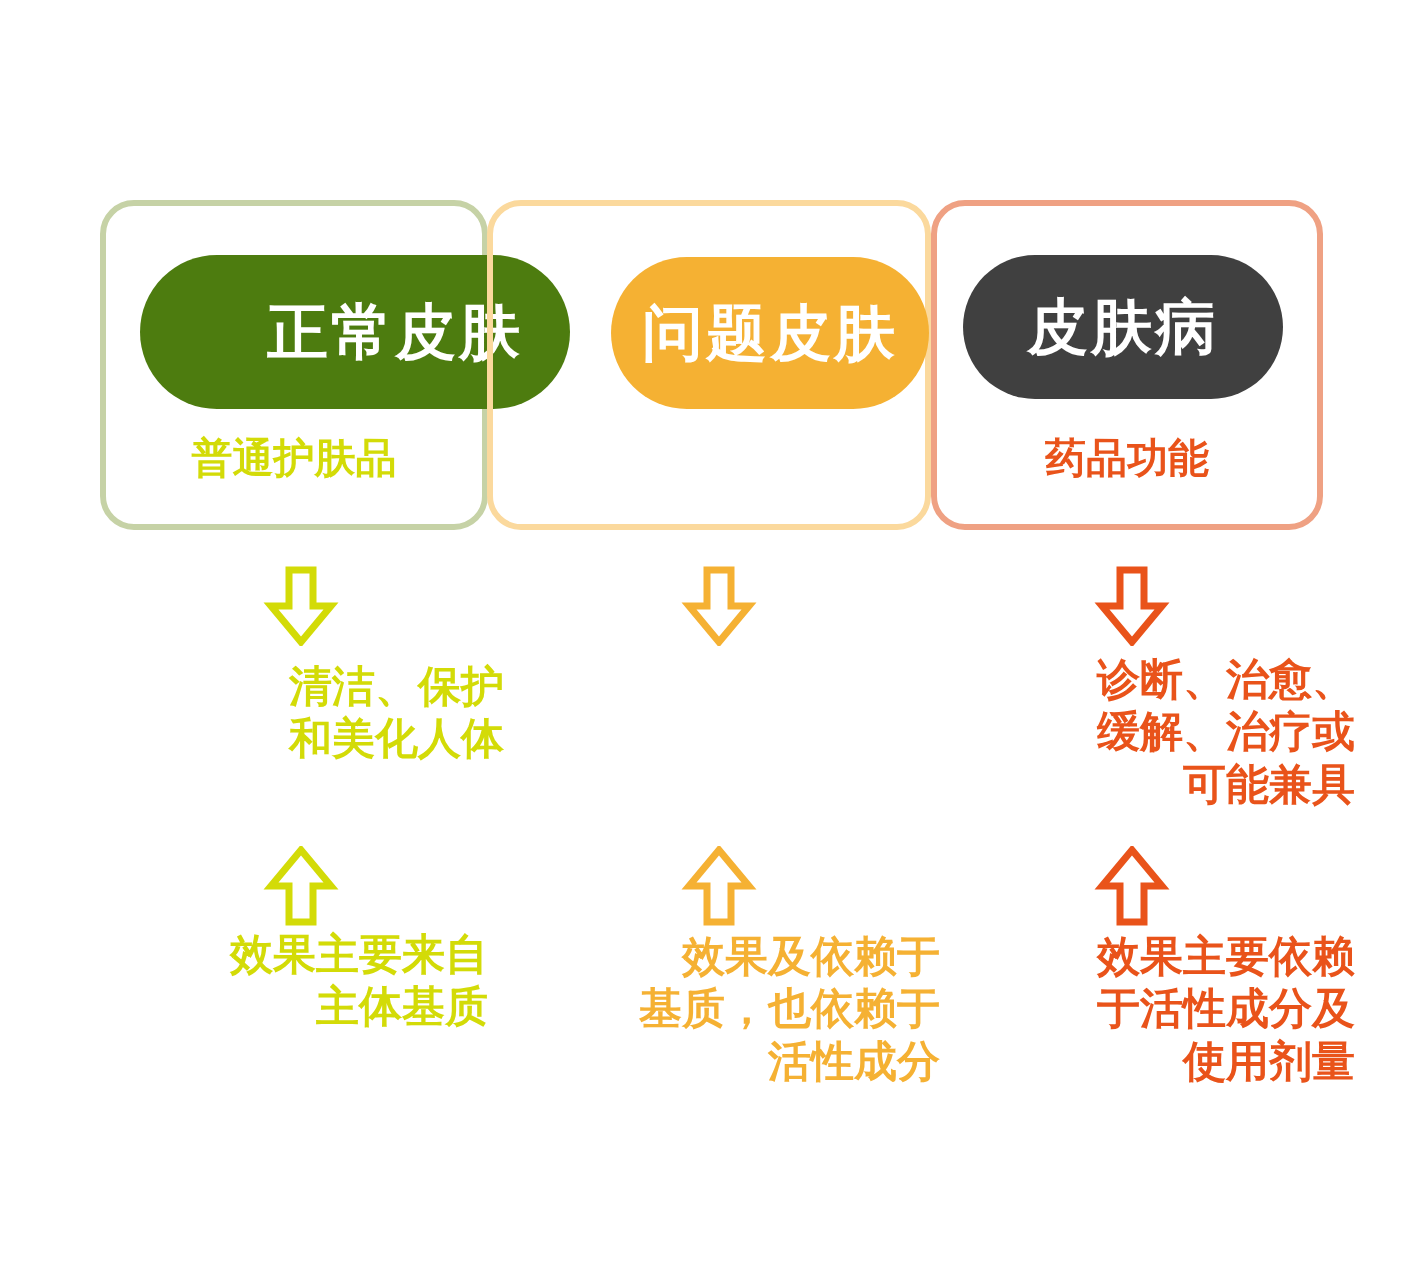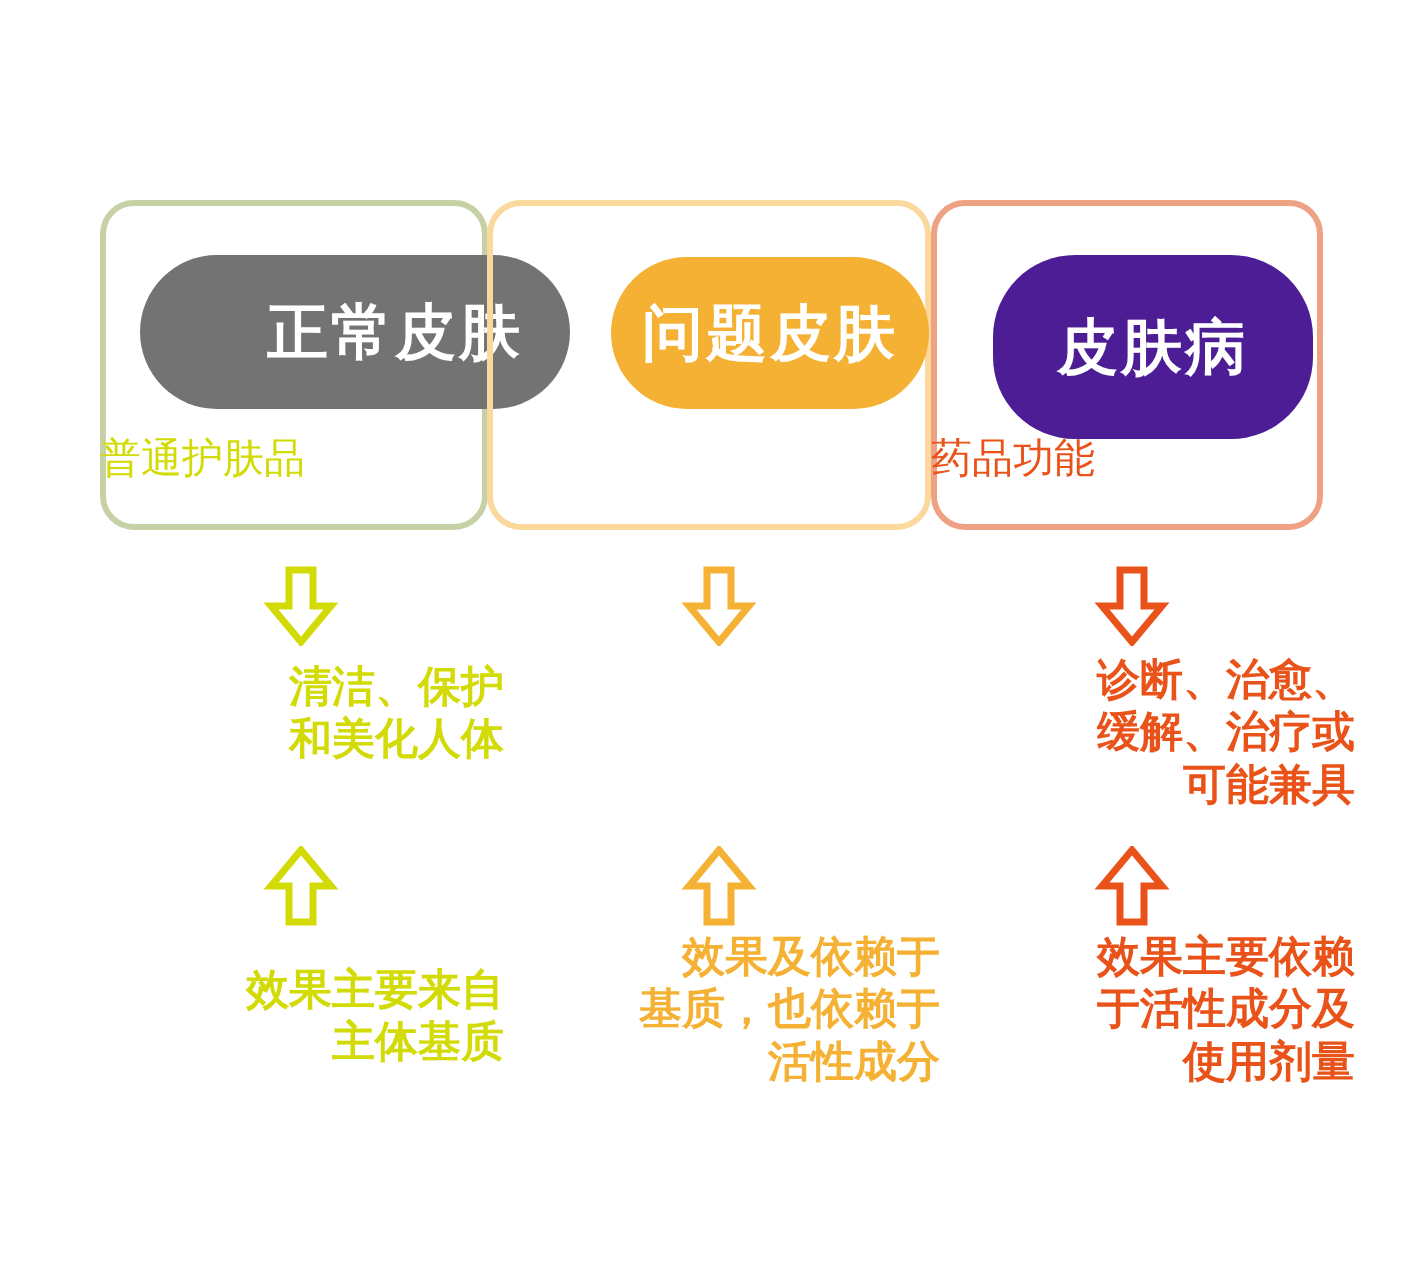--- a/index.html
+++ b/index.html
@@ -44,37 +44,38 @@
   .pill-label {
     color: #ffffff;
     font-size: 61px;
     font-weight: bold;
     letter-spacing: 3px;
     line-height: 1;
     white-space: nowrap;
   }
   #pill-1 {
     left: 140px; top: 255px; width: 430px; height: 154px;
-    background: #737373; z-index: 3;
+    background: #4d7c0f; z-index: 3;
   }
   #pill-1 .pill-label { transform: translateX(40px); }
   #pill-2 {
     left: 611px; top: 257px; width: 318px; height: 152px;
     background: #F5B133; z-index: 4;
   }
   #pill-3 {
-    left: 993px; top: 255px; width: 320px; height: 184px;
-    background: #4c1d95; z-index: 5;
+    left: 963px; top: 255px; width: 320px; height: 144px;
+    background: #404040; z-index: 5;
   }
 
   
   .card-sublabel {
     position: absolute;
+    text-align: center;
     font-size: 41px;
-    font-weight: normal;
+    font-weight: bold;
     line-height: 1;
     white-space: nowrap;
     z-index: 6;
   }
   #sublabel-1 { left: 100px; top: 438px; width: 388px; color: #D3DB07; }
   #sublabel-2 { left: 487px; top: 438px; width: 444px; color: #F5B133; }
   #sublabel-3 { left: 931px; top: 438px; width: 392px; color: #E9531A; }
 
   
   .arrow {
@@ -93,21 +94,21 @@
     white-space: pre-line;
   }
   .col-1 { color: #D3DB07; }
   .col-2 { color: #F5B133; }
   .col-3 { color: #E9531A; }
 
   
   #arrow-down-1 { left: 261px; top: 566px; }
   #text-up-1    { left:  84px; top: 660px; width: 420px; }
   #arrow-up-1   { left: 261px; top: 846px; }
-  #text-low-1   { left:  84px; top: 928px; width: 420px; margin-top: 35px; }
+  #text-low-1   { left:  68px; top: 928px; width: 420px; }
 
   
   #arrow-down-2 { left: 679px; top: 566px; }
   #text-up-2    { left: 520px; top: 653px; width: 420px; }
   #arrow-up-2   { left: 679px; top: 846px; }
   #text-low-2   { left: 520px; top: 930px; width: 420px; }
 
   
   #arrow-down-3 { left: 1092px; top: 566px; }
   #text-up-3    { left:  935px; top: 653px; width: 420px; }

